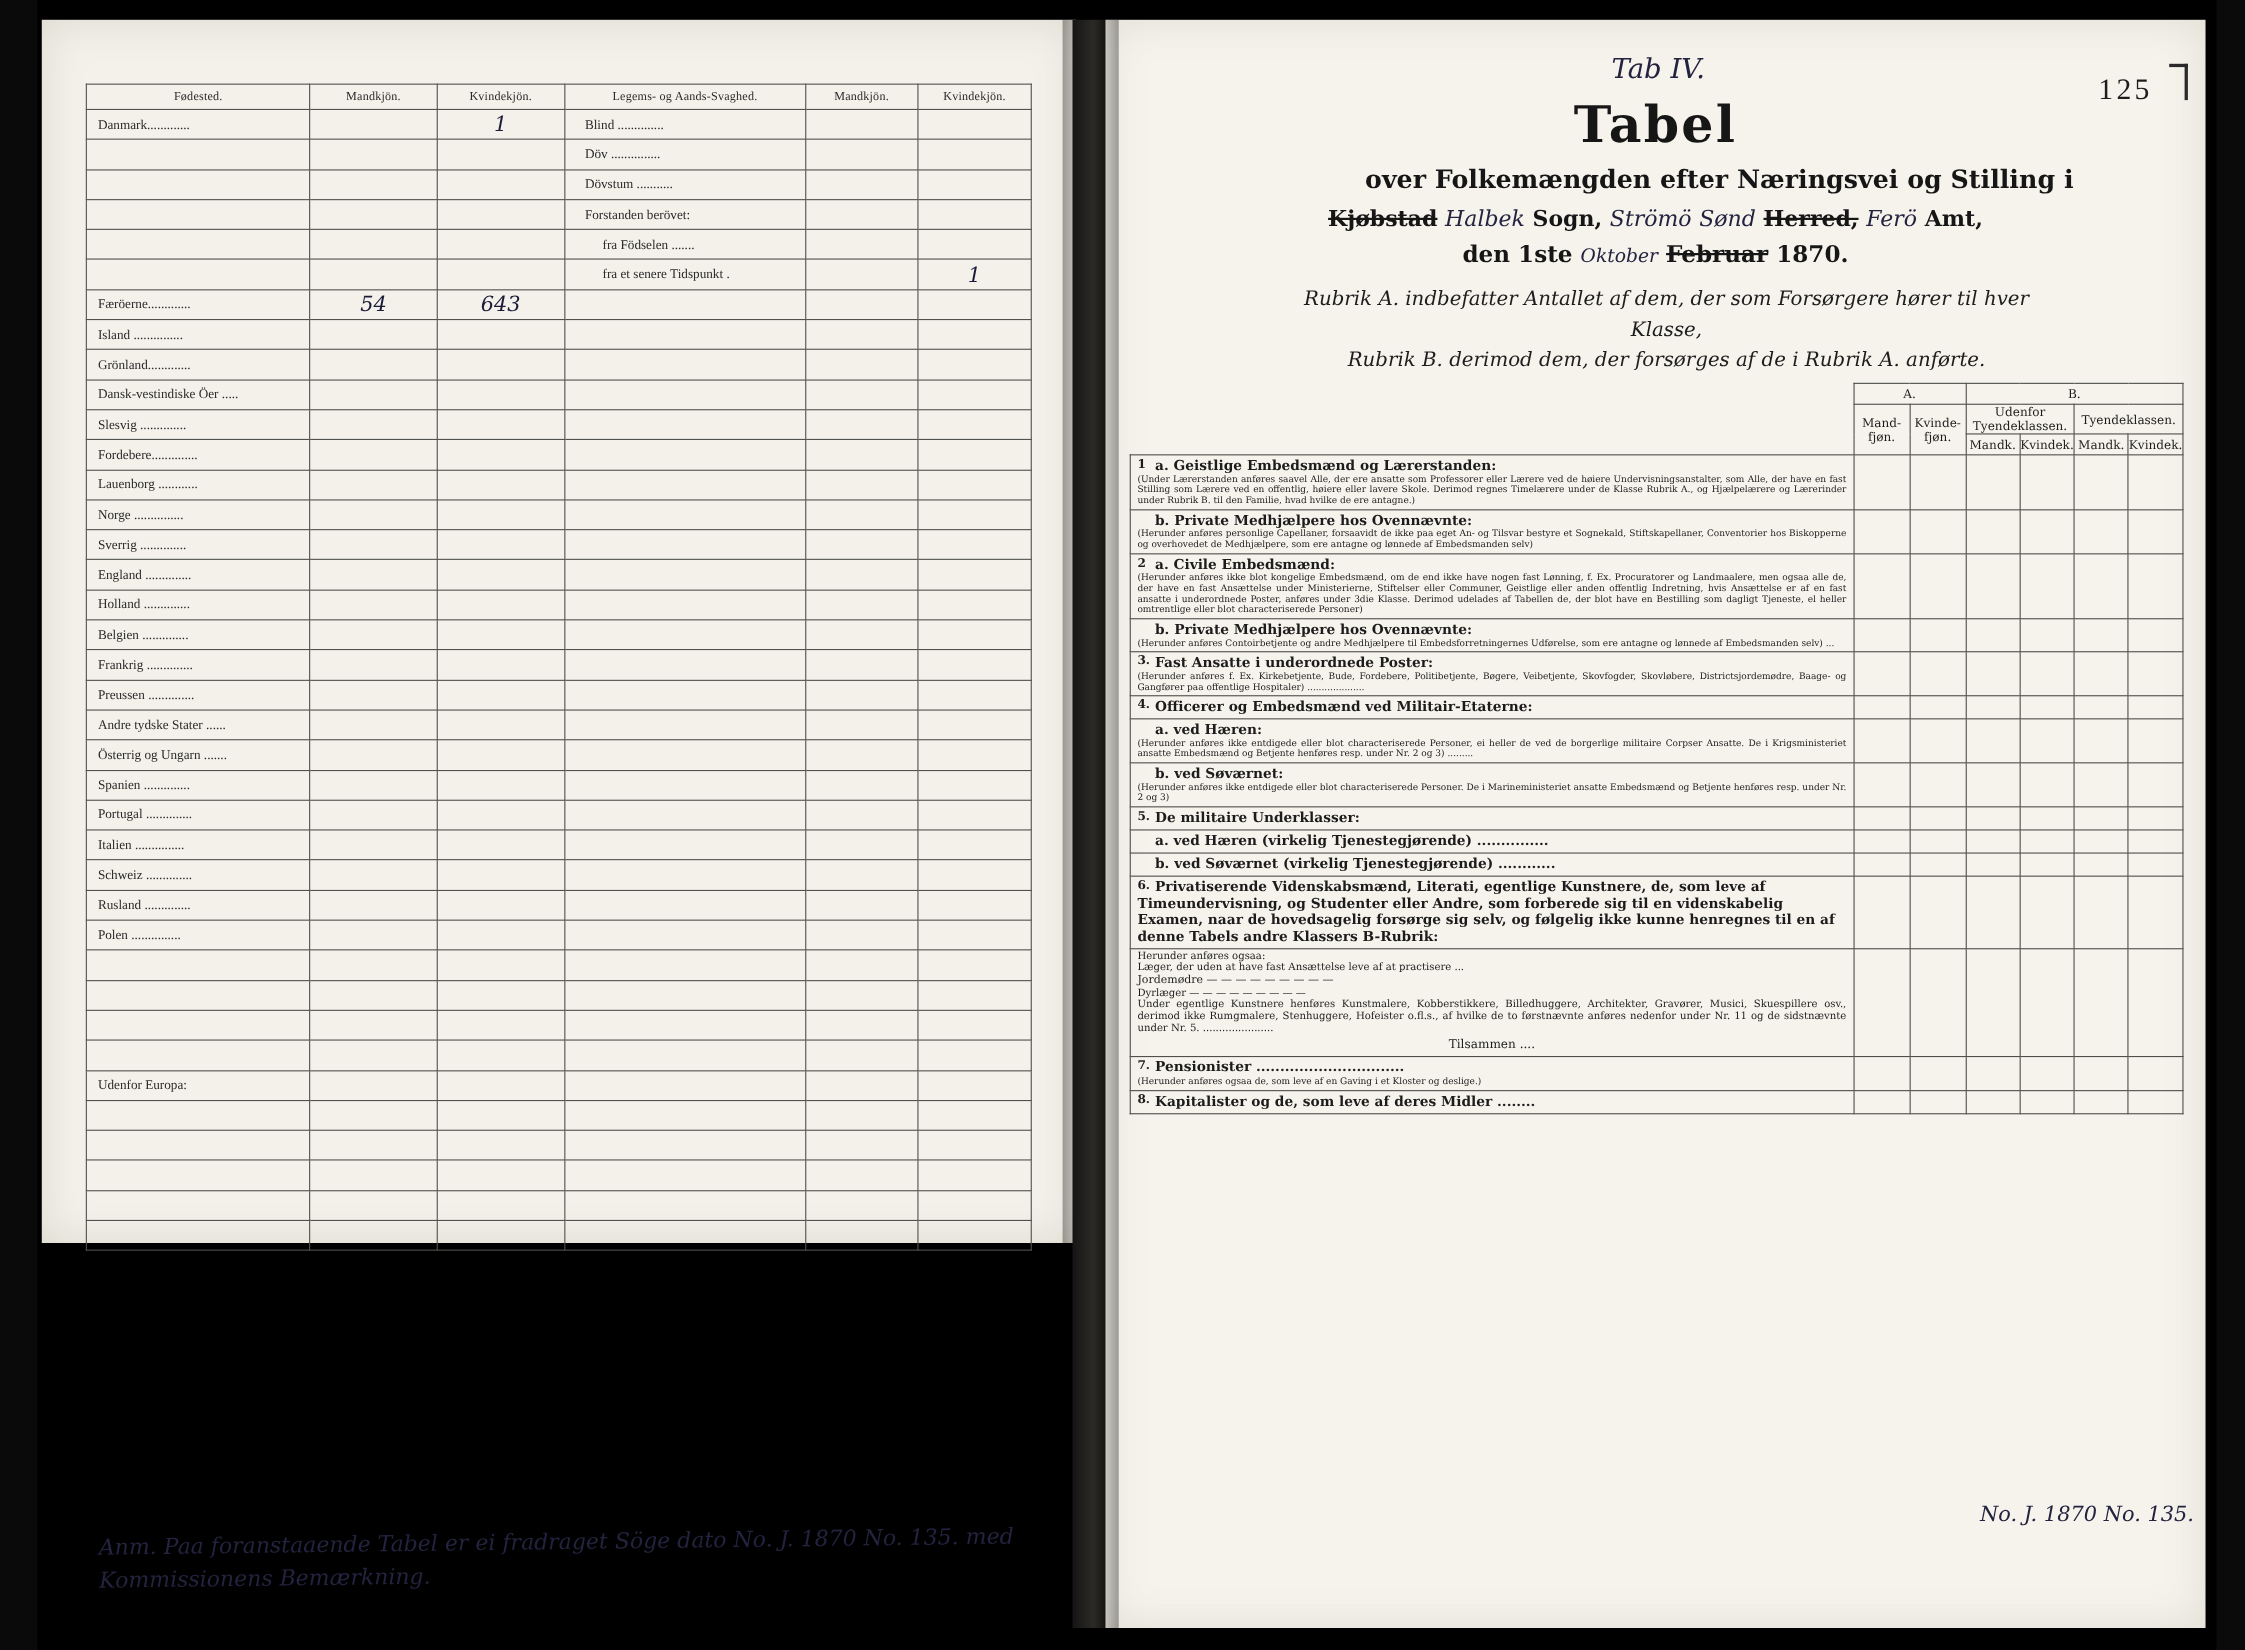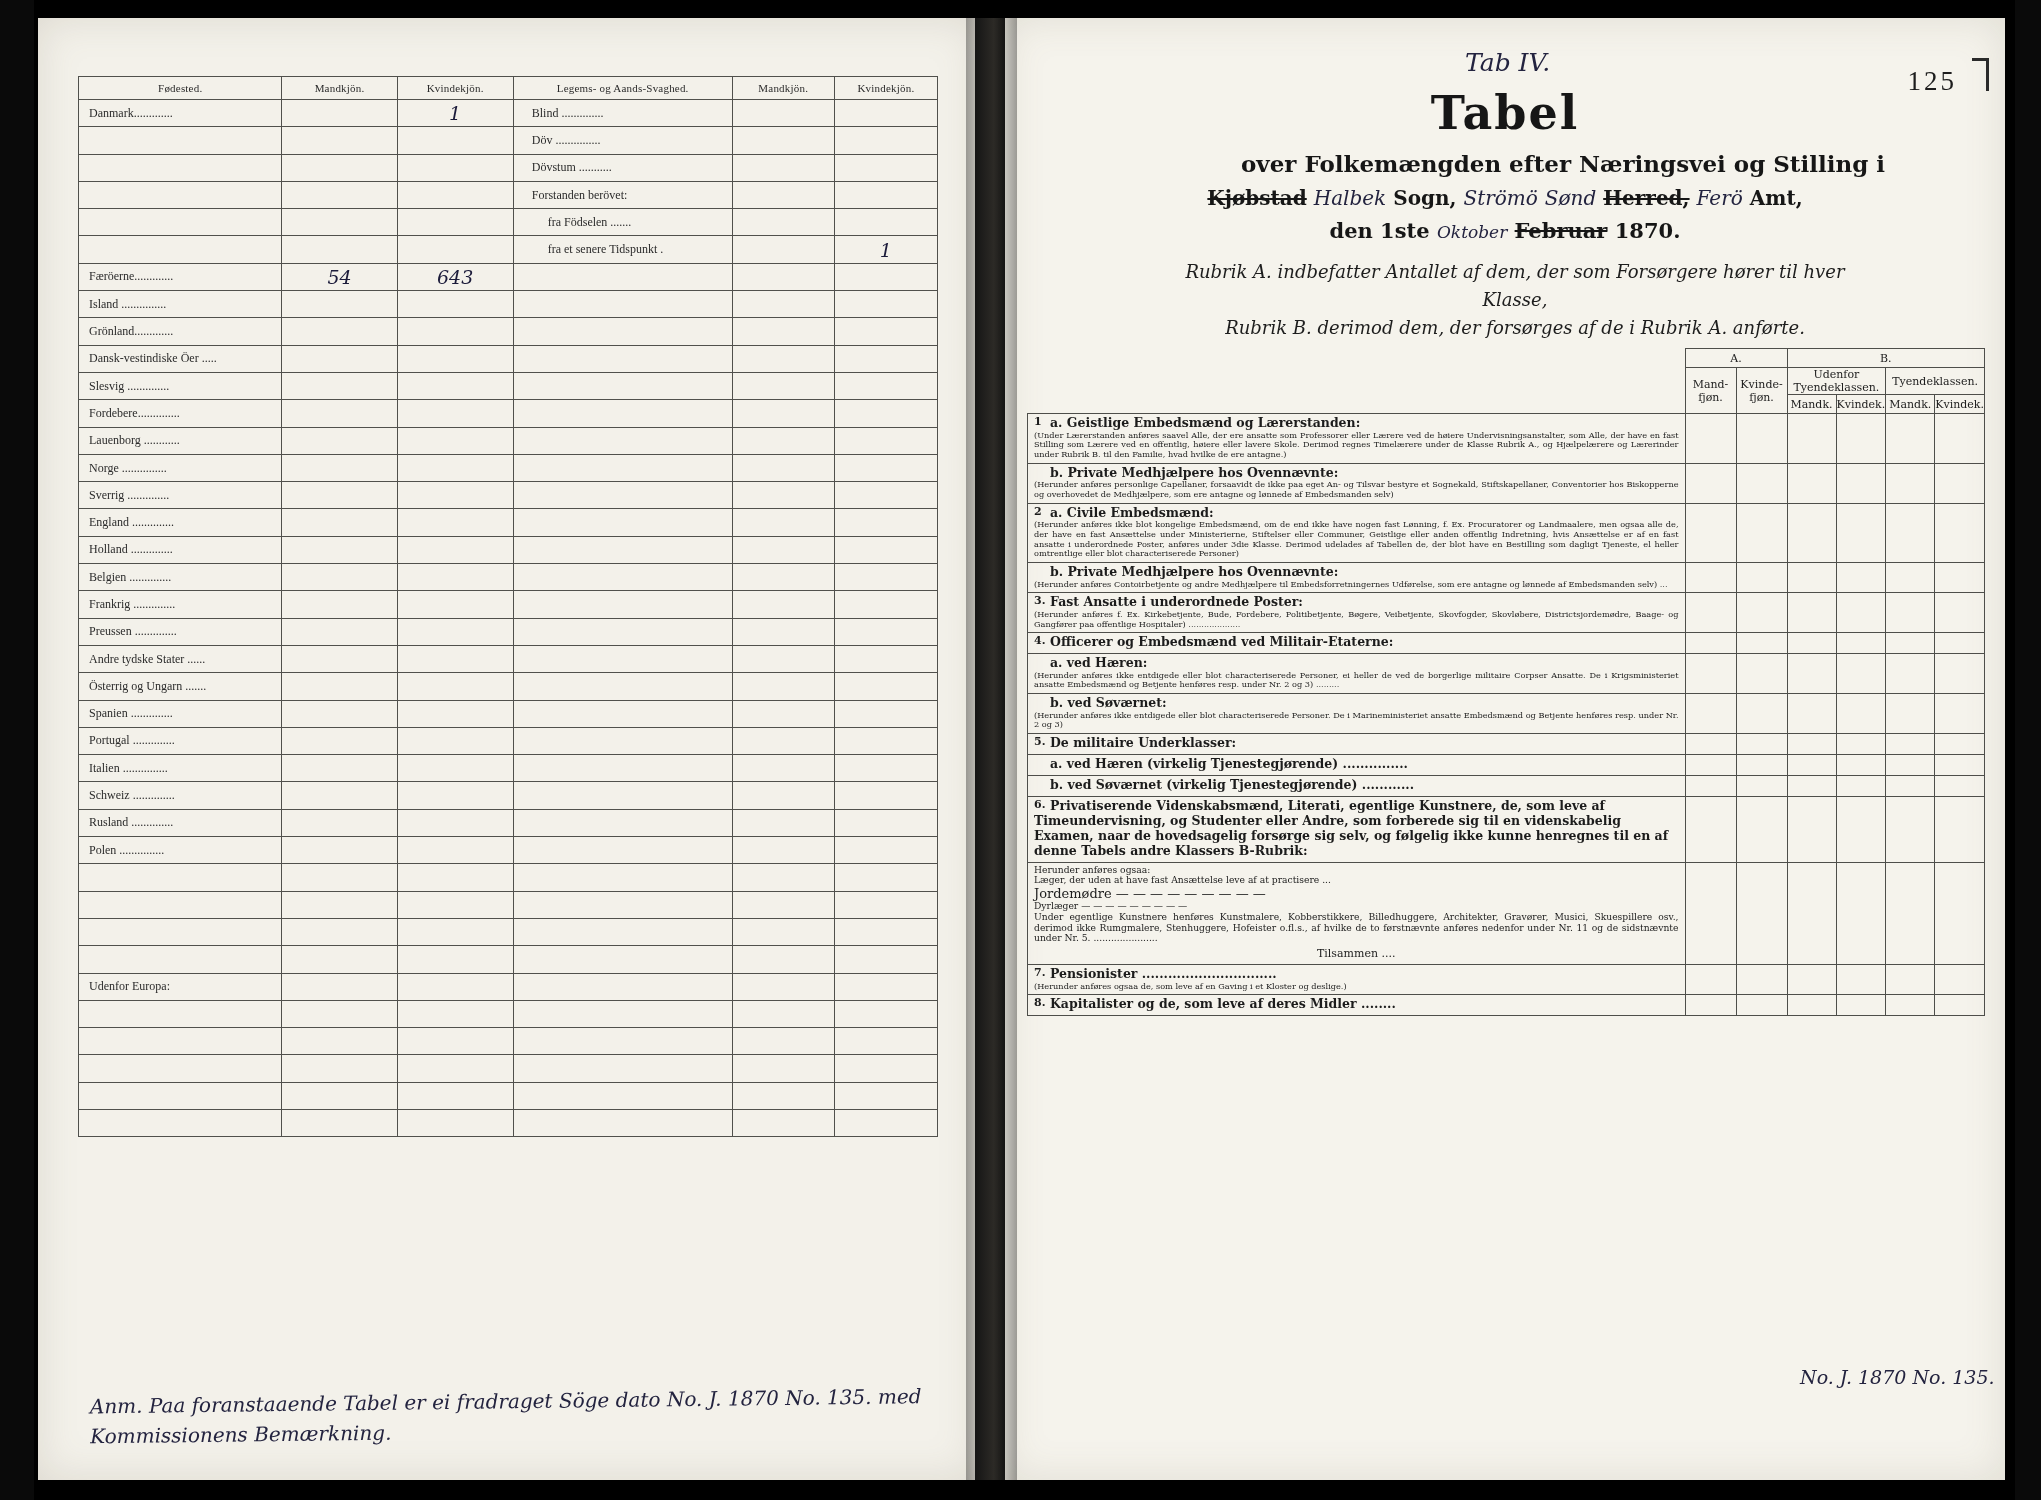--- a/index.html
+++ b/index.html
@@ -1,21 +1,21 @@
 <!DOCTYPE html>
 <html><head>
 <meta charset="utf-8">
 <style>
   html,body{margin:0;padding:0;background:#000;}
   body{width:2041px;height:1500px;font-family:"Liberation Serif",serif;overflow:hidden;}
   .scan{position:absolute;inset:0;background:#000;}
 
   
   .page-left{
-    position:absolute;left:38px;top:18px;width:940px;height:1462px;
+    position:absolute;left:38px;top:18px;width:940px;height:1112px;
     background:#f3f1ea;
     box-shadow:inset 0 0 40px rgba(120,110,90,.18);
   }
   .page-left:after{
     content:"";position:absolute;right:-10px;top:0;width:22px;height:100%;
     background:linear-gradient(to right,rgba(0,0,0,.35),rgba(0,0,0,0));
   }
   .page-right{
     position:absolute;left:1005px;top:18px;width:1000px;height:1462px;
     background:#f5f3ec;
@@ -566,21 +566,21 @@
           <td class="num-c"></td>
           <td class="num-d"></td>
           <td class="num-d"></td>
           <td class="num-d"></td>
           <td class="num-d"></td>
         </tr>
         <tr>
           <td class="txt">
             <div class="small" style="font-size: 9.2px;">Herunder anføres ogsaa:</div>
             <div class="small" style="font-size: 9.2px;">Læger, der uden at have fast Ansættelse leve af at practisere ...</div>
-            <div class="small" style="font-size: 13px;">Jordemødre   —   —   —   —   —   —   —   —   —</div>
+            <div class="small" style="font-size: 10px;">Jordemødre   —   —   —   —   —   —   —   —   —</div>
             <div class="small" style="font-size: 9.2px;">Dyrlæger      —   —   —   —   —   —   —   —   —</div>
             <div class="small" style="font-size: 9.2px;">Under egentlige Kunstnere henføres Kunstmalere, Kobberstikkere, Billedhuggere, Architekter, Gravører, Musici, Skuespillere osv., derimod ikke Rumgmalere, Stenhuggere, Hofeister o.fl.s., af hvilke de to førstnævnte anføres nedenfor under Nr. 11 og de sidstnævnte under Nr. 5. ......................</div>
             <div style="text-align: center; font-size: 11px; font-weight: normal; margin-top: 4px;">Tilsammen ....</div>
           </td>
           <td class="num-c"></td>
           <td class="num-c"></td>
           <td class="num-d"></td>
           <td class="num-d"></td>
           <td class="num-d"></td>
           <td class="num-d"></td>

